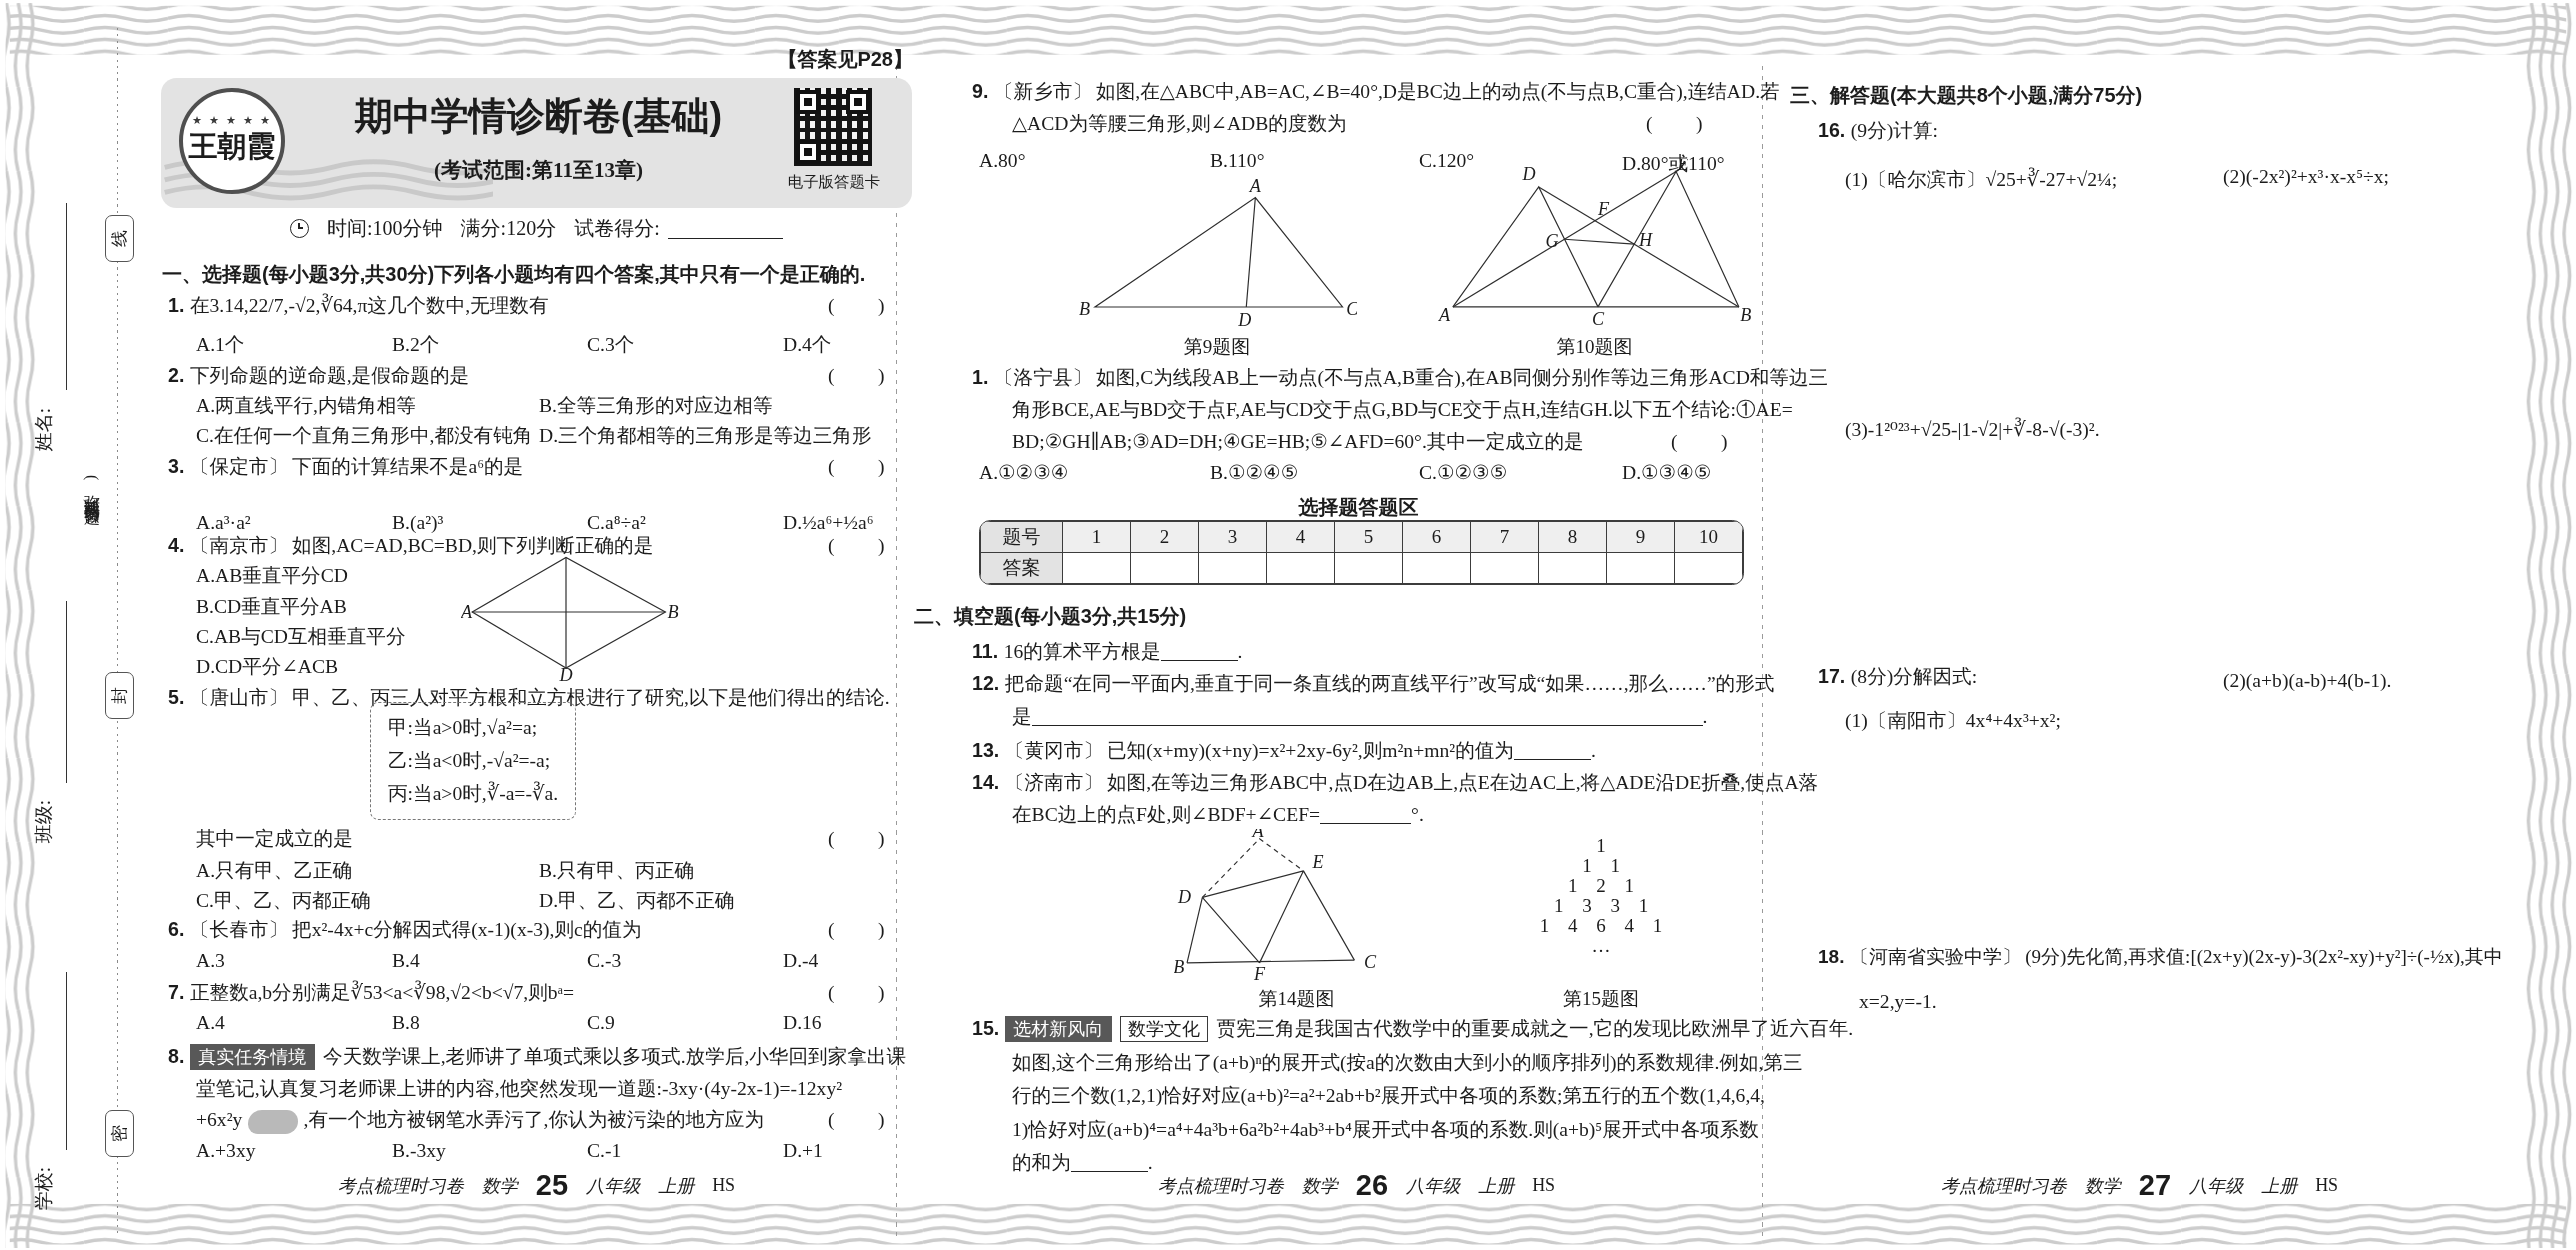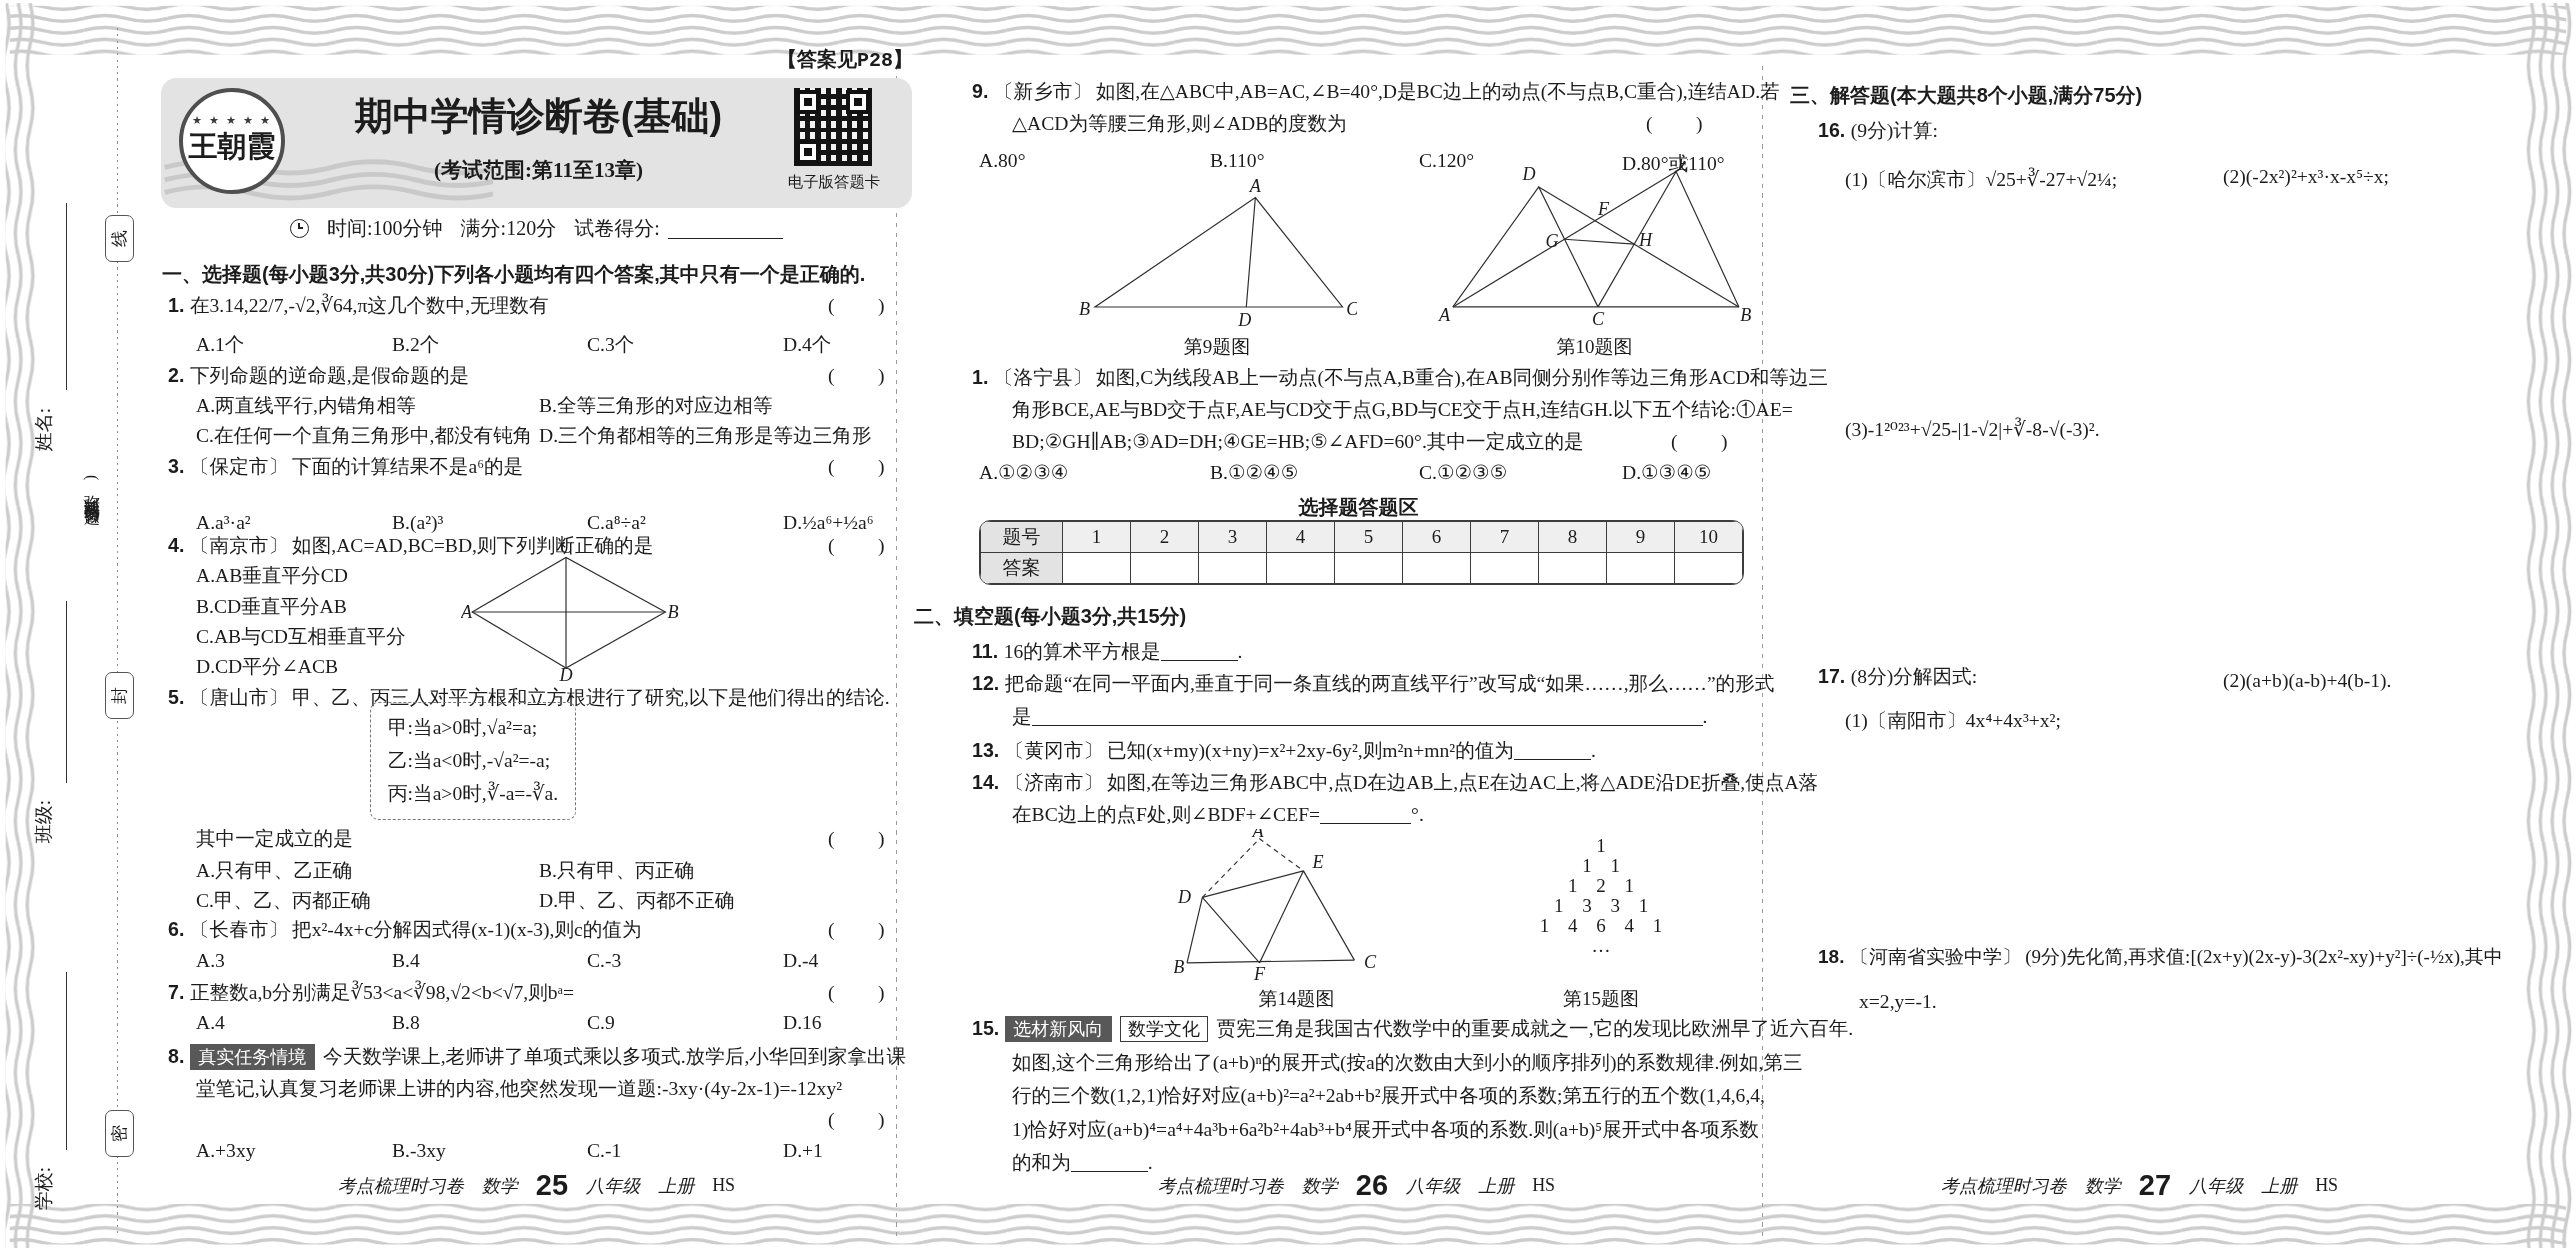--- a/index.html
+++ b/index.html
@@ -1,19 +1,19 @@
 <!DOCTYPE html>
 <html style="font-size:11.2px"><head>
 <meta charset="utf-8">
 <style>
   html,body{margin:0;padding:0;background:#fff}
   .page{position:relative;width:2576px;height:1251px;background:#fff;overflow:hidden;
         font-family:"Liberation Serif","DejaVu Serif",serif;font-size:19.6px;color:#1c1c1c}
   .abs{position:absolute}
-  .sans{font-family:Liberation Mono, monospace}
+  .sans{font-family:Liberation Sans, sans-serif}
   .qline{white-space:nowrap}
   .qnum{font-family:"Liberation Sans","DejaVu Sans",sans-serif;font-weight:bold;margin-right:5.6px}
   .src{margin-right:4.2px}
   .sechead{font-family:"Liberation Sans","DejaVu Sans",sans-serif;font-weight:bold;font-size:20px;white-space:nowrap}
   .bracket{white-space:nowrap;letter-spacing:1.4px}
   .optrow{position:absolute;width:727px;height:28px}
   .opt{position:absolute;top:0;white-space:nowrap}
   .blank{display:inline-block;border-bottom:1.4px solid #222;height:19.6px;vertical-align:-2.8px}
   .badge-dark{display:inline-block;background:#585858;color:#fff;padding:1.4px 8.4px;font-size:18px;margin-right:8.4px;
               font-family:"Liberation Sans","DejaVu Sans",sans-serif}
@@ -232,20 +232,23 @@
     <span class="opt" style="left:0">A.4</span>
     <span class="opt" style="left:196px">B.8</span>
     <span class="opt" style="left:391px">C.9</span>
     <span class="opt" style="left:587px">D.16</span>
   </div>
 
   <div class="abs qline" style="left:168px;top:1043px">
     <span class="qnum">8.</span><span class="badge-dark">真实任务情境</span><span>今天数学课上,老师讲了单项式乘以多项式.放学后,小华回到家拿出课</span>
   </div>
   <div class="abs qline" style="left:196px;top:1075px">堂笔记,认真复习老师课上讲的内容,他突然发现一道题:-3xy·(4y-2x-1)=-12xy²</div>
+  <div class="abs qline" style="left:196px;top:1106px">
+    <span>+6x²y</span><span class="blob"></span><span>,有一个地方被钢笔水弄污了,你认为被污染的地方应为</span>
+  </div>
   <div class="abs bracket" style="left:828px;top:1106px">(　　)</div>
   <div class="optrow" style="left:196px;top:1140px">
     <span class="opt" style="left:0">A.+3xy</span>
     <span class="opt" style="left:196px">B.-3xy</span>
     <span class="opt" style="left:391px">C.-1</span>
     <span class="opt" style="left:587px">D.+1</span>
   </div>
 
   <div class="footer" style="left:161px;top:1169px;width:751px">
     <span>考点梳理时习卷</span>

